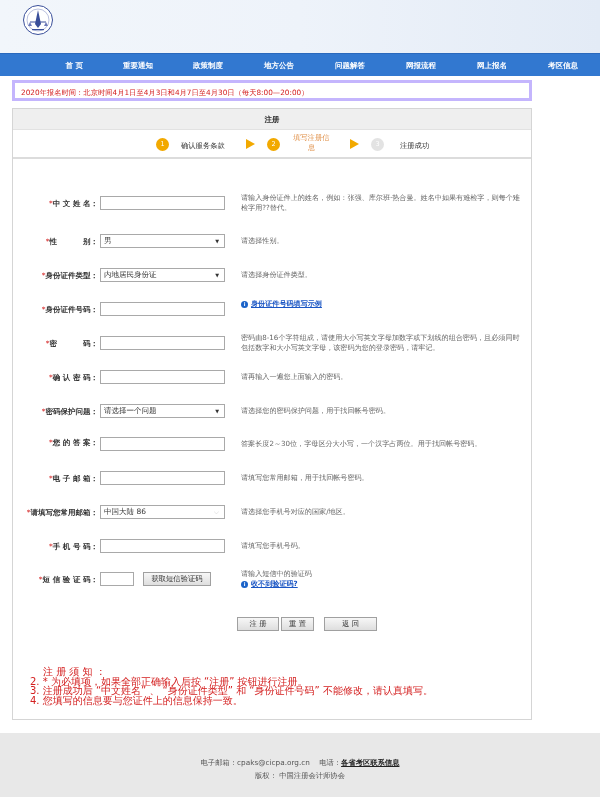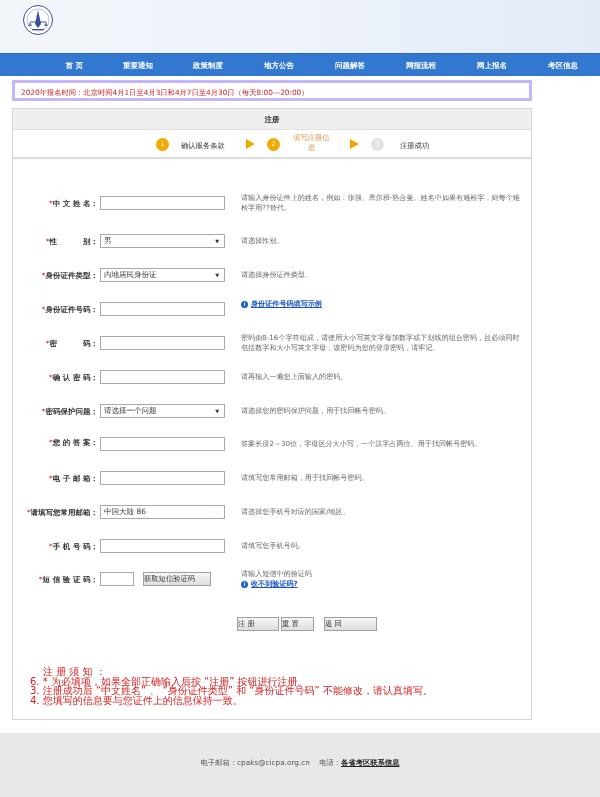--- a/index.html
+++ b/index.html
@@ -28,21 +28,21 @@
   .lbl { position: absolute; right: 432px; text-align: right; font-weight: bold; font-size: 7.5px; color: #333; white-space: pre; }
   .lbl .req { color: #d42020; font-weight: normal; }
   .field { position: absolute; left: 88px; width: 125px; height: 14px; border: 1px solid #a9a9a9; background: #fff; font-size: 7.5px; color: #333; padding-left: 3px; line-height: 12px; }
   .field.select::after { content: "▼"; position: absolute; right: 5px; top: 0; font-size: 5px; color: #333; line-height: 12px; }
   .field.select.light::after { content: "⌵"; color: #aaa; font-size: 7px; }
   .hint { position: absolute; left: 229px; width: 285px; font-size: 7.1px; color: #666; line-height: 10px; }
   .hint-link { display: block; color: #1a55c4; font-weight: bold; text-decoration: underline; cursor: pointer; }
   .info-dot { display: inline-block; width: 7px; height: 7px; border-radius: 50%; background: #1a62c8; color: #fff; font-size: 5px; text-align: center; line-height: 7px; margin-right: 3px; vertical-align: 0; text-decoration: none; }
 
   .sms-input { position: absolute; left: 88px; width: 34px; height: 14px; border: 1px solid #a9a9a9; background: #fff; }
-  .btn { position: absolute; height: 14px; border: 1px solid #a0a0a0; background: linear-gradient(#f7f7f7, #dedede); font-size: 7.3px; color: #333; text-align: left; line-height: 12px; cursor: pointer; }
+  .btn { position: absolute; height: 14px; border: 1px solid #a0a0a0; background: linear-gradient(#f7f7f7, #dedede); font-size: 7.3px; color: #333; text-align: center; line-height: 12px; cursor: pointer; }
 
   .rules { position: absolute; left: 30px; top: 667px; font-size: 10px; color: #d42020; line-height: 9.5px; }
 
   .footer { position: absolute; left: 0; top: 733px; width: 600px; height: 64px; background: #e8e8e8; text-align: center; }
   .footer-line1 { position: absolute; top: 25px; left: 0; width: 600px; font-size: 7.3px; color: #555; }
   .footer-line2 { position: absolute; top: 38px; left: 0; width: 600px; font-size: 7.3px; color: #555; }
   .footer-link { color: #222; font-weight: bold; text-decoration: underline; cursor: pointer; }
 </style>
 </head>
 <body>
@@ -170,23 +170,26 @@
     </div>
   </div>
 </div>
 
 <div class="btn" style="left:237px;top:617px;width:42px">注 册</div>
 <div class="btn" style="left:281px;top:617px;width:33px">重 置</div>
 <div class="btn" style="left:324px;top:617px;width:53px">返 回</div>
 
 <div class="rules">
   <div style="margin-left:13px">注  册  须  知  ：</div>
-  <div>6. * 为必填项，如果全部正确输入后按 “注册” 按钮进行注册。</div>
+  <div>2. * 为必填项，如果全部正确输入后按 “注册” 按钮进行注册。</div>
   <div>3. 注册成功后 “中文姓名” 、 “身份证件类型” 和 “身份证件号码” 不能修改，请认真填写。</div>
   <div>4. 您填写的信息要与您证件上的信息保持一致。</div>
 </div>
 
 <div class="footer">
   <div class="footer-line1">
     <span>电子邮箱：</span><span>cpaks@cicpa.org.cn</span>
     &nbsp;&nbsp;&nbsp;<span>电话：</span><span class="footer-link">各省考区联系信息</span>
   </div>
+  <div class="footer-line2">
+    <span>版权：</span>&nbsp;<span>中国注册会计师协会</span>
+  </div>
 </div>
 
 </body></html>

